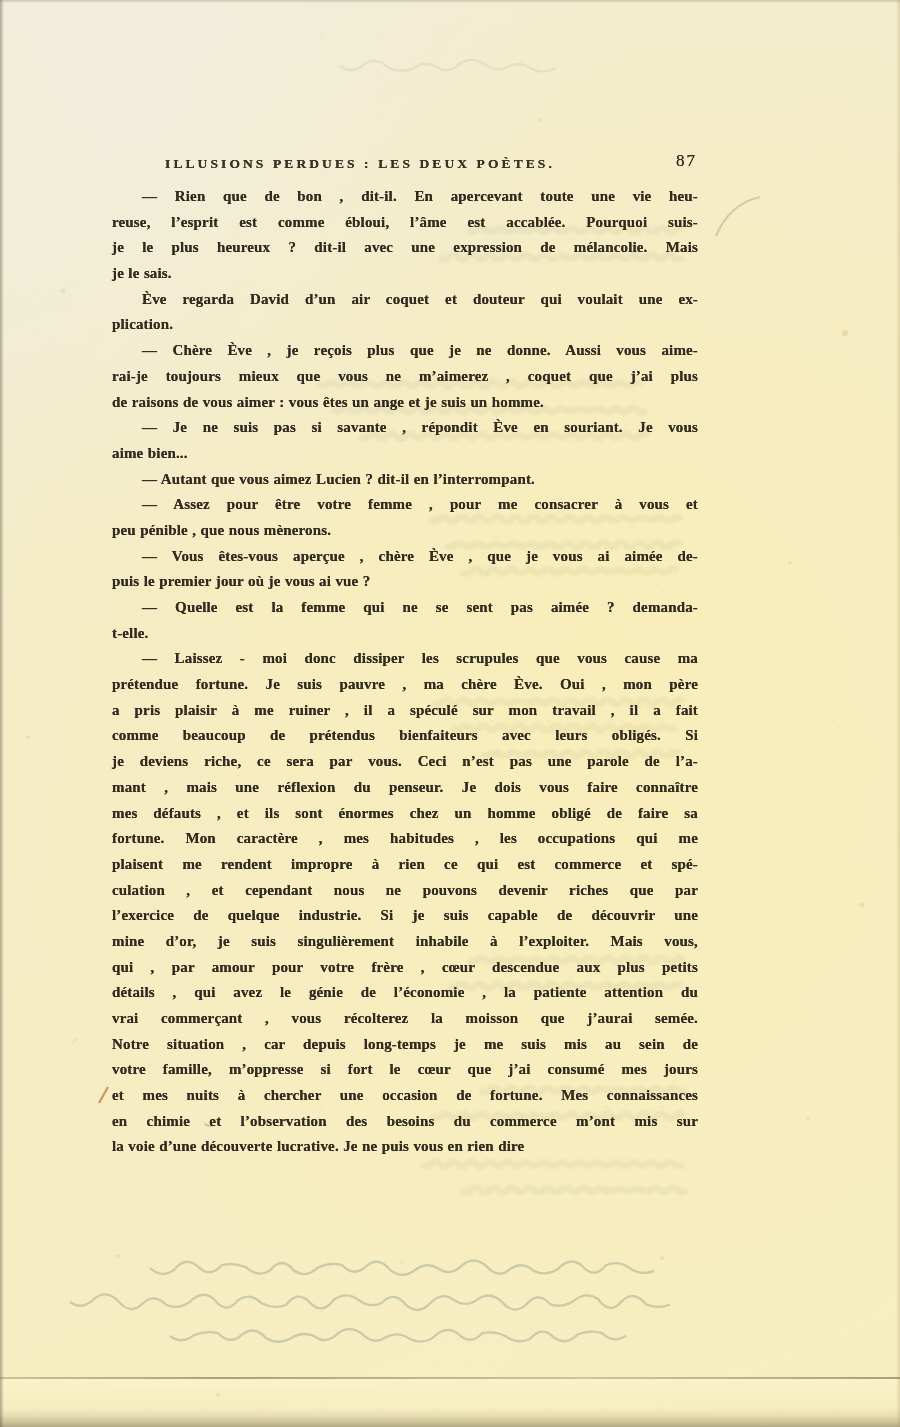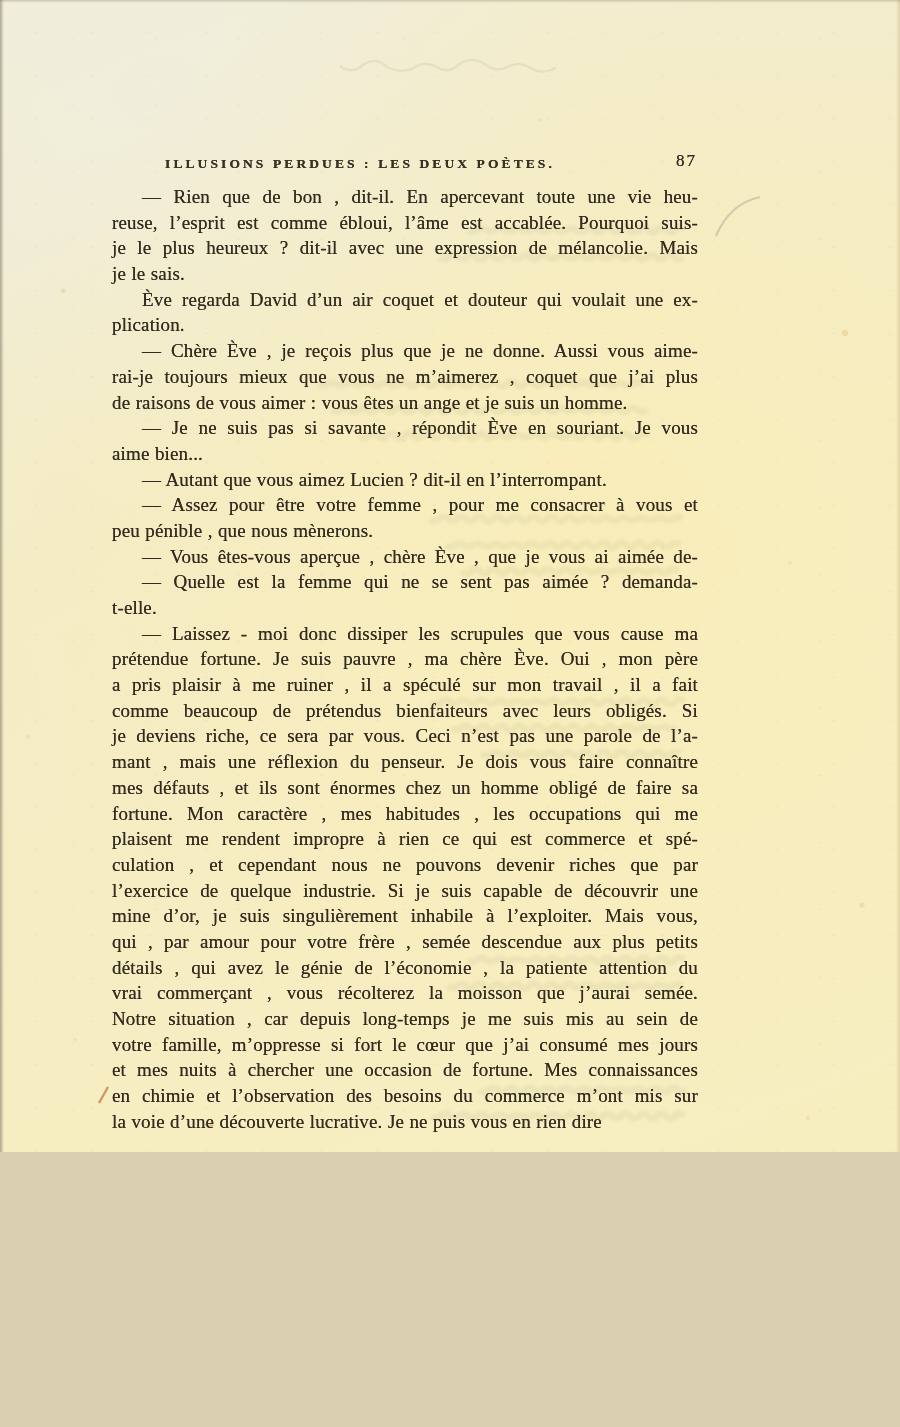--- a/index.html
+++ b/index.html
@@ -1,18 +1,18 @@
 <!DOCTYPE html>
 <html><head>
 <meta charset="utf-8">
 <style>
   html,body{margin:0;padding:0;background:#d8d0b0;}
   .page{
     position:relative;
-    width:900px;height:1152px;
+    width:900px;height:1427px;
     margin:0 auto;
     overflow:hidden;
     font-family:"Liberation Serif","DejaVu Serif",serif;
     background:
       radial-gradient(95% 70% at 66% 45%, rgba(252,238,176,.55), rgba(252,238,176,0) 75%),
       radial-gradient(70% 45% at 18% 8%, rgba(240,238,222,.8), rgba(240,238,222,0) 70%),
       linear-gradient(158deg,#f1edd7 0%,#f4ecc7 38%,#f6edc2 72%,#f7eec0 100%);
   }
   
   .page::before{
@@ -34,23 +34,23 @@
     text-shadow:0 0 .4px #3a3124;
   }
   .page-number{
     position:absolute;right:1px;top:-2px;
     font-size:17px;letter-spacing:2px;color:#342d21;
     text-shadow:0 0 .4px #342d21;
   }
   .text-block{
     position:absolute;left:112px;top:184px;width:586px;
     color:#322b1f;
-    font-size:19px;
+    font-size:15px;
     text-shadow:0 0 .45px rgba(50,43,31,.85);
-    word-spacing:.5px;letter-spacing:.15px;
+    word-spacing:.5px;letter-spacing:.15px;font-weight:bold;
   }
   .line{
     height:25.7px;line-height:25.7px;
     text-align:justify;text-align-last:justify;
     overflow:visible;white-space:normal;
   }
   .line.indent{padding-left:30px;}
   .line.final{text-align-last:left;}
   .ghost-svg{position:absolute;left:0;top:0;pointer-events:none;}
   .crease-line{
@@ -152,35 +152,36 @@
       <div class="line final">plication.</div>
       <div class="line indent">— Chère Ève , je reçois plus que je ne donne. Aussi vous aime-</div>
       <div class="line">rai-je toujours mieux que vous ne m’aimerez , coquet que j’ai plus</div>
       <div class="line final">de raisons de vous aimer : vous êtes un ange et je suis un homme.</div>
       <div class="line indent">— Je ne suis pas si savante , répondit Ève en souriant. Je vous</div>
       <div class="line final">aime bien...</div>
       <div class="line indent final">— Autant que vous aimez Lucien ? dit-il en l’interrompant.</div>
       <div class="line indent">— Assez pour être votre femme , pour me consacrer à vous et</div>
       <div class="line final">peu pénible , que nous mènerons.</div>
       <div class="line indent">— Vous êtes-vous aperçue , chère Ève , que je vous ai aimée de-</div>
+      <div class="line final">puis le premier jour où je vous ai vue ?</div>
       <div class="line indent">— Quelle est la femme qui ne se sent pas aimée ? demanda-</div>
       <div class="line final">t-elle.</div>
       <div class="line indent">— Laissez - moi donc dissiper les scrupules que vous cause ma</div>
       <div class="line">prétendue fortune. Je suis pauvre , ma chère Ève. Oui , mon père</div>
       <div class="line">a pris plaisir à me ruiner , il a spéculé sur mon travail , il a fait</div>
       <div class="line">comme beaucoup de prétendus bienfaiteurs avec leurs obligés. Si</div>
       <div class="line">je deviens riche, ce sera par vous. Ceci n’est pas une parole de l’a-</div>
       <div class="line">mant , mais une réflexion du penseur. Je dois vous faire connaître</div>
       <div class="line">mes défauts , et ils sont énormes chez un homme obligé de faire sa</div>
       <div class="line">fortune. Mon caractère , mes habitudes , les occupations qui me</div>
       <div class="line">plaisent me rendent impropre à rien ce qui est commerce et spé-</div>
       <div class="line">culation , et cependant nous ne pouvons devenir riches que par</div>
       <div class="line">l’exercice de quelque industrie. Si je suis capable de découvrir une</div>
       <div class="line">mine d’or, je suis singulièrement inhabile à l’exploiter. Mais vous,</div>
-      <div class="line">qui , par amour pour votre frère , semée descendue aux plus petits</div>
+      <div class="line">qui , par amour pour votre frère , cœur descendue aux plus petits</div>
       <div class="line">détails , qui avez le génie de l’économie , la patiente attention du</div>
       <div class="line">vrai commerçant , vous récolterez la moisson que j’aurai semée.</div>
       <div class="line">Notre situation , car depuis long-temps je me suis mis au  sein de</div>
       <div class="line">votre famille, m’oppresse si fort le cœur que j’ai consumé mes jours</div>
       <div class="line">et mes nuits à chercher une occasion de fortune. Mes connaissances</div>
       <div class="line">en chimie et l’observation des besoins du commerce m’ont mis sur</div>
       <div class="line final">la voie d’une découverte lucrative. Je ne puis vous en rien dire</div>
     </div>
 
   <div class="crease-line"></div>

